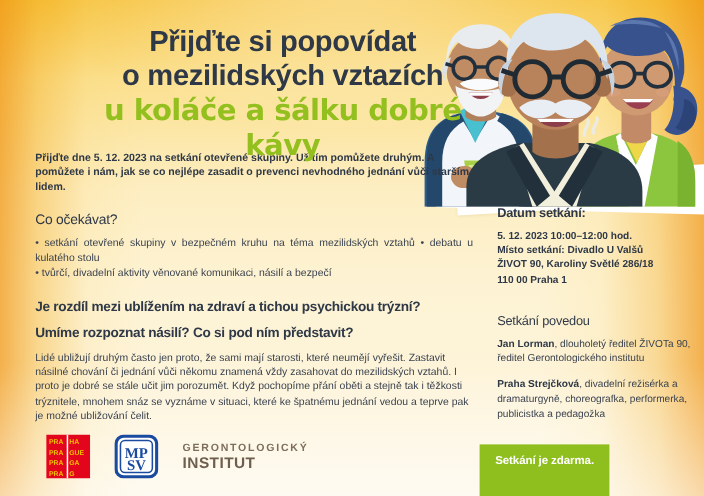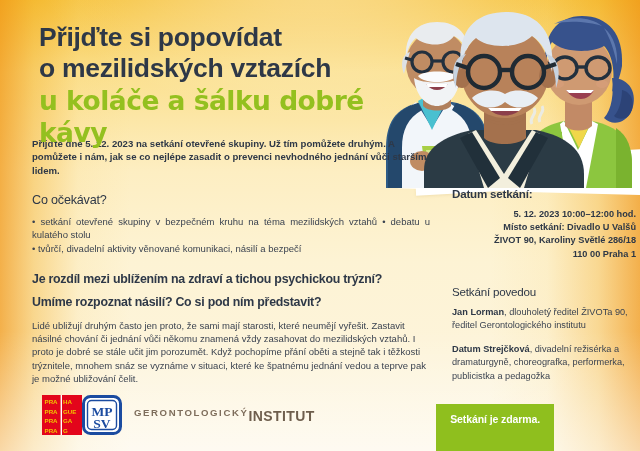--- a/index.html
+++ b/index.html
@@ -42,21 +42,21 @@
     transform:rotate(-3.2deg);
     box-shadow:0 1px 3px rgba(160,120,30,.13);
   }
   .ribbon2{
     position:absolute;left:398px;top:170px;width:262px;height:22px;
     background:#ffffff;
     transform:rotate(1.6deg);
   }
 
   
-  .headline{position:absolute;left:39px;top:22px;width:400px;z-index:5;}
+  .headline{position:absolute;left:57px;top:22px;width:400px;z-index:5;text-align:center;}
   .hl1,.hl2{
     font-size:26.5px;line-height:31px;font-weight:bold;color:#2e3847;
     letter-spacing:-.3px;
   }
   .hl3{
     font-size:26.5px;line-height:32px;font-weight:bold;color:#94c01f;
     letter-spacing:-.5px;margin-top:1px;
     font-family:"DejaVu Sans","Liberation Sans",sans-serif;
   }
 
@@ -77,30 +77,30 @@
     margin:0 0 8px 0;letter-spacing:-.25px;
   }
   .body{font-size:9.5px;line-height:13.4px;color:#3b4350;margin:0;}
 
   
   .rightcol{position:absolute;left:452px;top:187px;width:184px;z-index:4;}
   .rh{
     font-size:11.6px;font-weight:bold;color:#2e3847;margin:0 0 8px 0;
     letter-spacing:-.2px;
   }
-  .rdetails{font-size:9.2px;line-height:13.2px;font-weight:bold;color:#2e3847;margin:0 0 24px 0;text-align:right;}
+  .rdetails{font-size:9.2px;line-height:13.2px;font-weight:bold;color:#2e3847;margin:0 0 24px 0;}
   .rh2{font-size:11.6px;font-weight:normal;color:#2e3847;margin:0 0 8px 0;letter-spacing:-.2px;}
   .speaker{font-size:9.2px;line-height:13.2px;color:#3b4350;margin:0 0 11px 0;}
   .speaker b{color:#2e3847;font-weight:bold;}
 
   
-  .logos{position:absolute;left:42px;bottom:14px;height:44px;display:flex;align-items:center;z-index:6;}
+  .logos{position:absolute;left:42px;bottom:14px;height:44px;display:flex;align-items:center;gap:22px;z-index:6;}
   .logo-praha{width:40px;height:40px;display:block;}
   .logo-mpsv{width:40px;height:40px;display:block;}
-  .logo-gi{display:flex;flex-direction:row;line-height:1;margin-left:12px;}
+  .logo-gi{display:flex;flex-direction:column;line-height:1;}
   .gi-top{font-size:9.6px;font-weight:bold;letter-spacing:1.6px;color:#7e6d5b;}
   .gi-bot{font-size:14px;font-weight:bold;letter-spacing:.4px;color:#6e5e4d;margin-top:1px;}
 
   
   .free-badge{
     position:absolute;right:86px;bottom:0px;
     background:#8fbf1e;color:#ffffff;
     font-size:10.5px;font-weight:bold;
     padding:9px 14px 26px 14px;
     z-index:6;letter-spacing:-.1px;margin-top:18px;
@@ -266,21 +266,21 @@
     <h3 class="rh">Datum setkání:</h3>
     <div class="rdetails">
       <div>5. 12. 2023 10:00–12:00 hod.</div>
       <div>Místo setkání: Divadlo U Valšů</div>
       <div>ŽIVOT 90, Karoliny Světlé 286/18</div>
       <div>110 00 Praha 1</div>
     </div>
 
     <h3 class="rh2">Setkání povedou</h3>
     <p class="speaker"><b>Jan Lorman</b><span>, dlouholetý ředitel ŽIVOTa 90, ředitel Gerontologického institutu</span></p>
-    <p class="speaker"><b>Datum Strejčková</b><span>, divadelní režisérka a dramaturgyně, choreografka, performerka, publicistka a pedagožka</span></p>
+    <p class="speaker"><b>Praha Strejčková</b><span>, divadelní režisérka a dramaturgyně, choreografka, performerka, publicistka a pedagožka</span></p>
   </div>
 
   <div class="logos">
 
     <svg class="logo-praha" viewBox="0 0 40 40">
       <rect x="0" y="0" width="40" height="40" fill="#e3051b"></rect>
       <rect x="18.6" y="0" width="1.4" height="40" fill="#ffffff"></rect>
       <g fill="#f2c200" font-family="'Liberation Sans',sans-serif" font-size="6.2" font-weight="bold">
         <text x="2.5" y="9">PRA</text>
           <text x="21" y="9">HA</text>

